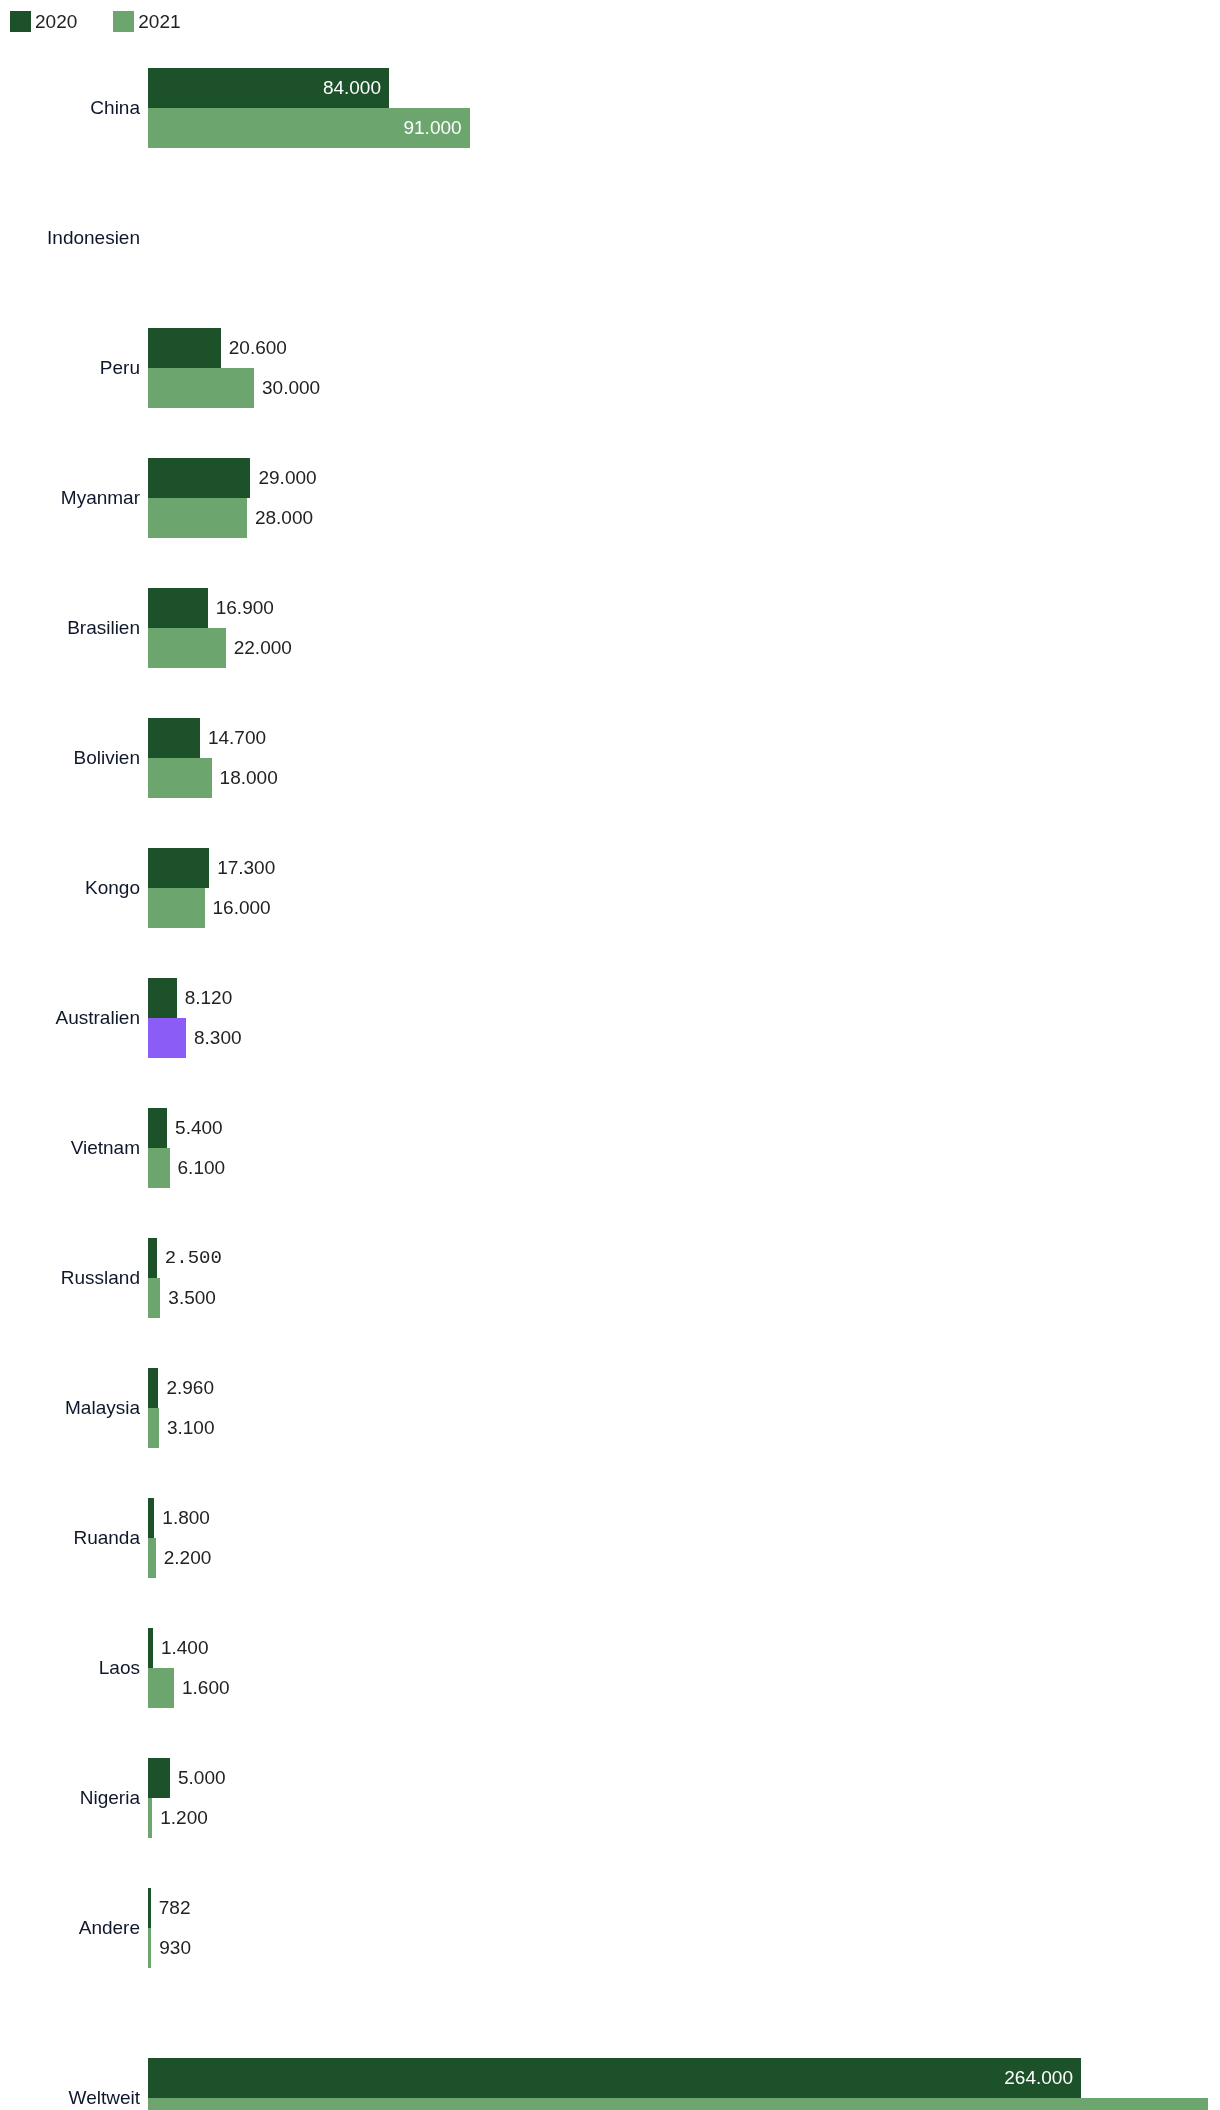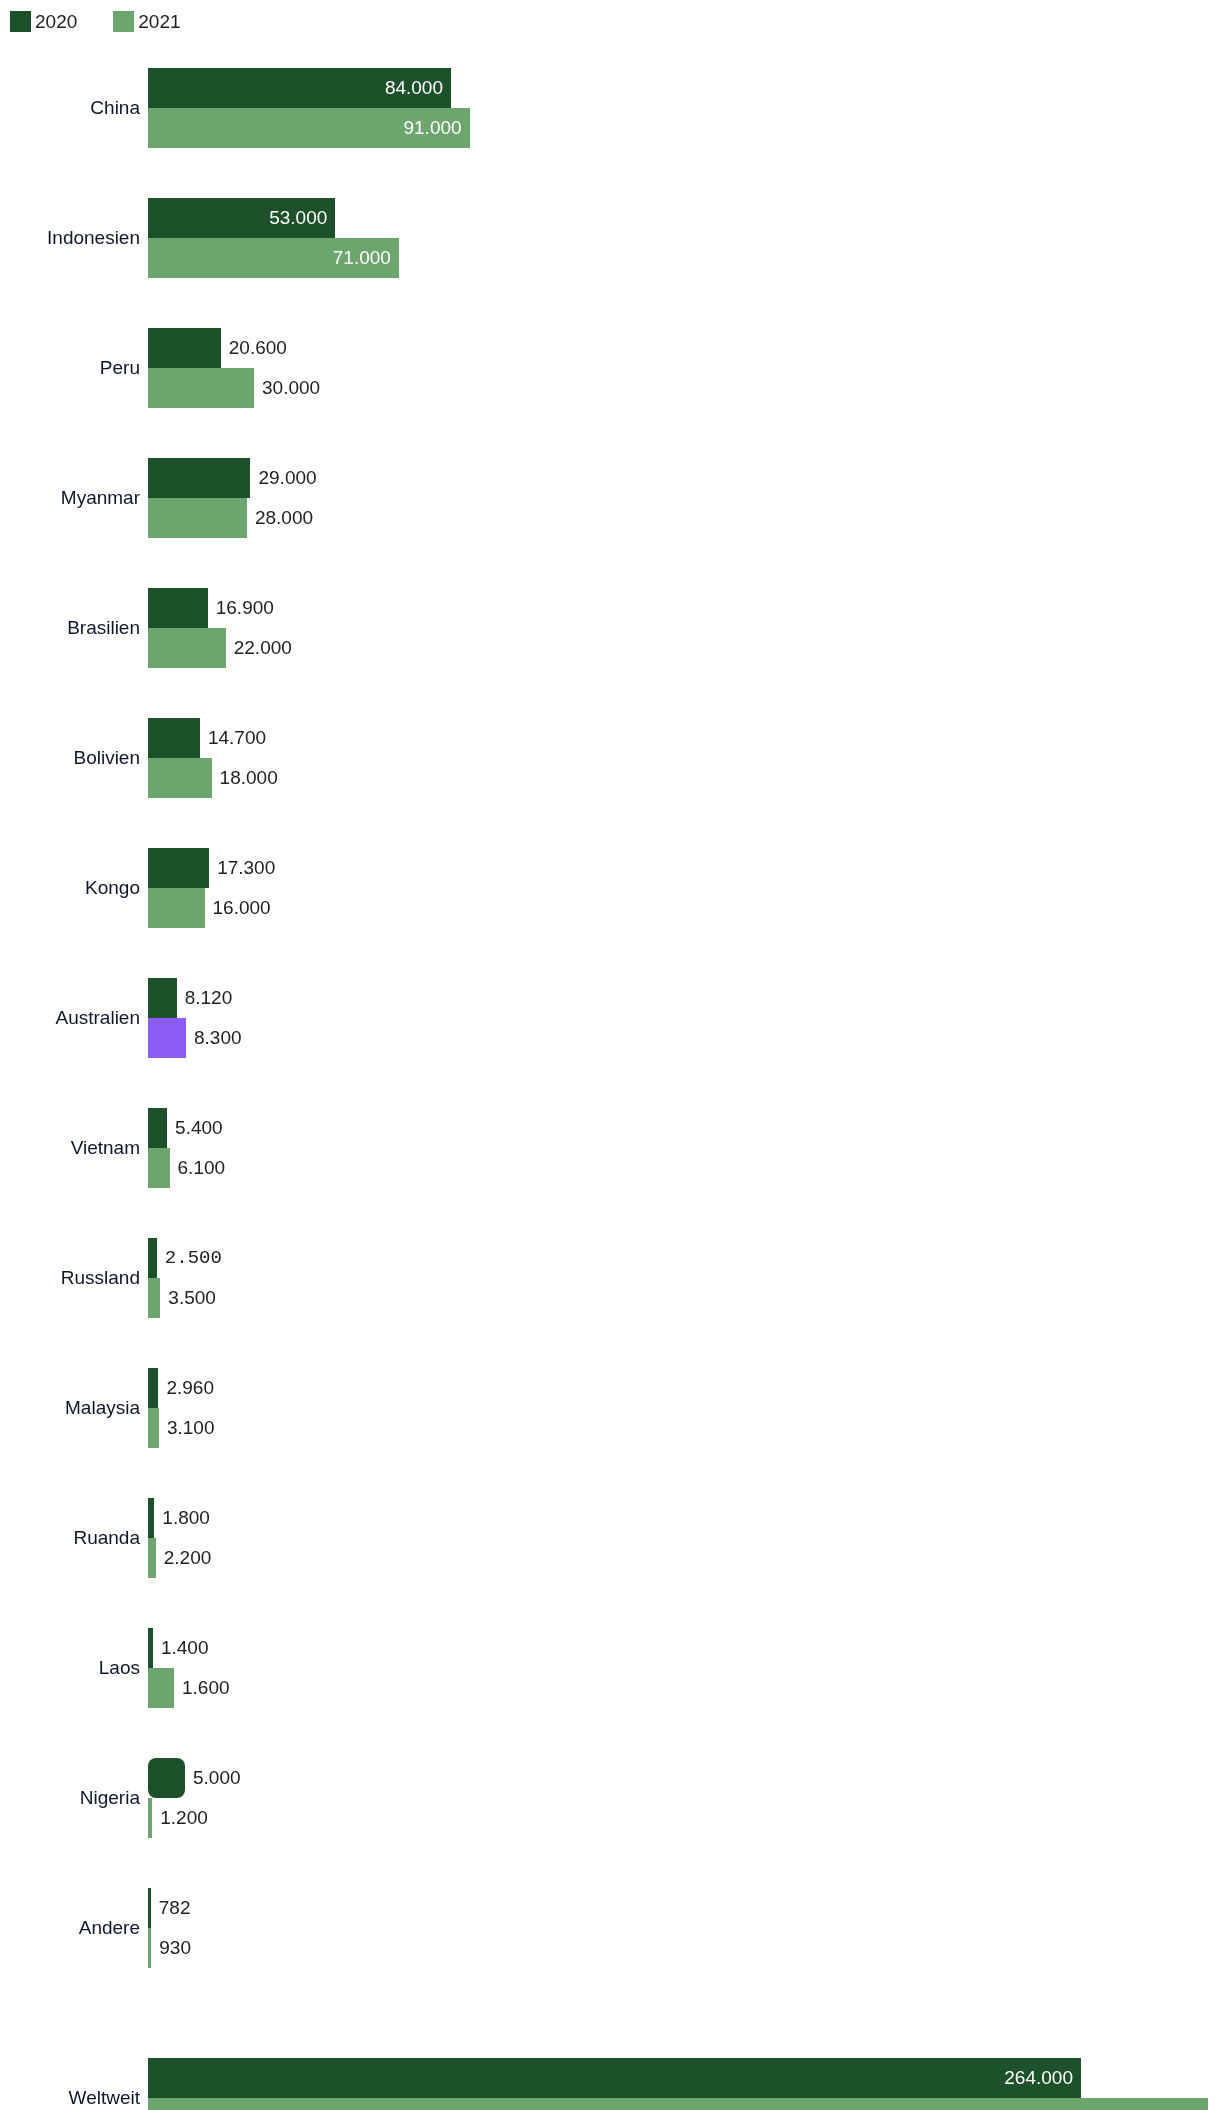--- a/index.html
+++ b/index.html
@@ -118,38 +118,30 @@
     <div class="legend-item">
       <span class="legend-swatch" style="background: rgb(109, 165, 111);"></span>
       <span class="legend-label">2021</span>
     </div>
   </div>
 
   <div class="rows" id="rows">
       <div class="row" style="top: 68px;">
         <div class="cat-label">China</div>
         <div class="bar-wrap">
-          <div class="bar y2020" style="width: 303px; background: rgb(28, 81, 41);">
+          <div class="bar y2020" style="width: 241px; background: rgb(28, 81, 41);">
             <span class="val inside">84.000</span>
           </div>
           <div class="bar y2021" style="width: 321.594px; background: rgb(109, 165, 111);">
             <span class="val inside">91.000</span>
           </div>
         </div>
       </div>
       <div class="row" style="top: 198px;">
         <div class="cat-label">Indonesien</div>
-        <div class="bar-wrap">
-          <div class="bar y2020" style="width: 187.302px; background: rgb(28, 81, 41);">
-            <span class="val inside">53.000</span>
-          </div>
-          <div class="bar y2021" style="width: 250.914px; background: rgb(109, 165, 111);">
-            <span class="val inside">71.000</span>
-          </div>
-        </div>
       </div>
       <div class="row" style="top: 328px;">
         <div class="cat-label">Peru</div>
         <div class="bar-wrap">
           <div class="bar y2020" style="width: 72.8004px; background: rgb(28, 81, 41);">
             <span class="val outside">20.600</span>
           </div>
           <div class="bar y2021" style="width: 106.02px; background: rgb(109, 165, 111);">
             <span class="val outside">30.000</span>
           </div>
@@ -261,21 +253,21 @@
             <span class="val outside">1.400</span>
           </div>
           <div class="bar y2021" style="width: 26px; background: rgb(109, 165, 111);">
             <span class="val outside">1.600</span>
           </div>
         </div>
       </div>
       <div class="row" style="top: 1758px;">
         <div class="cat-label">Nigeria</div>
         <div class="bar-wrap">
-          <div class="bar y2020" style="width: 37px; background: rgb(28, 81, 41); border-radius: 8px;">
+          <div class="bar y2020" style="width: 22px; background: rgb(28, 81, 41);">
             <span class="val outside">5.000</span>
           </div>
           <div class="bar y2021" style="width: 4.2408px; background: rgb(109, 165, 111);">
             <span class="val outside">1.200</span>
           </div>
         </div>
       </div>
       <div class="row" style="top: 1888px;">
         <div class="cat-label">Andere</div>
         <div class="bar-wrap">

